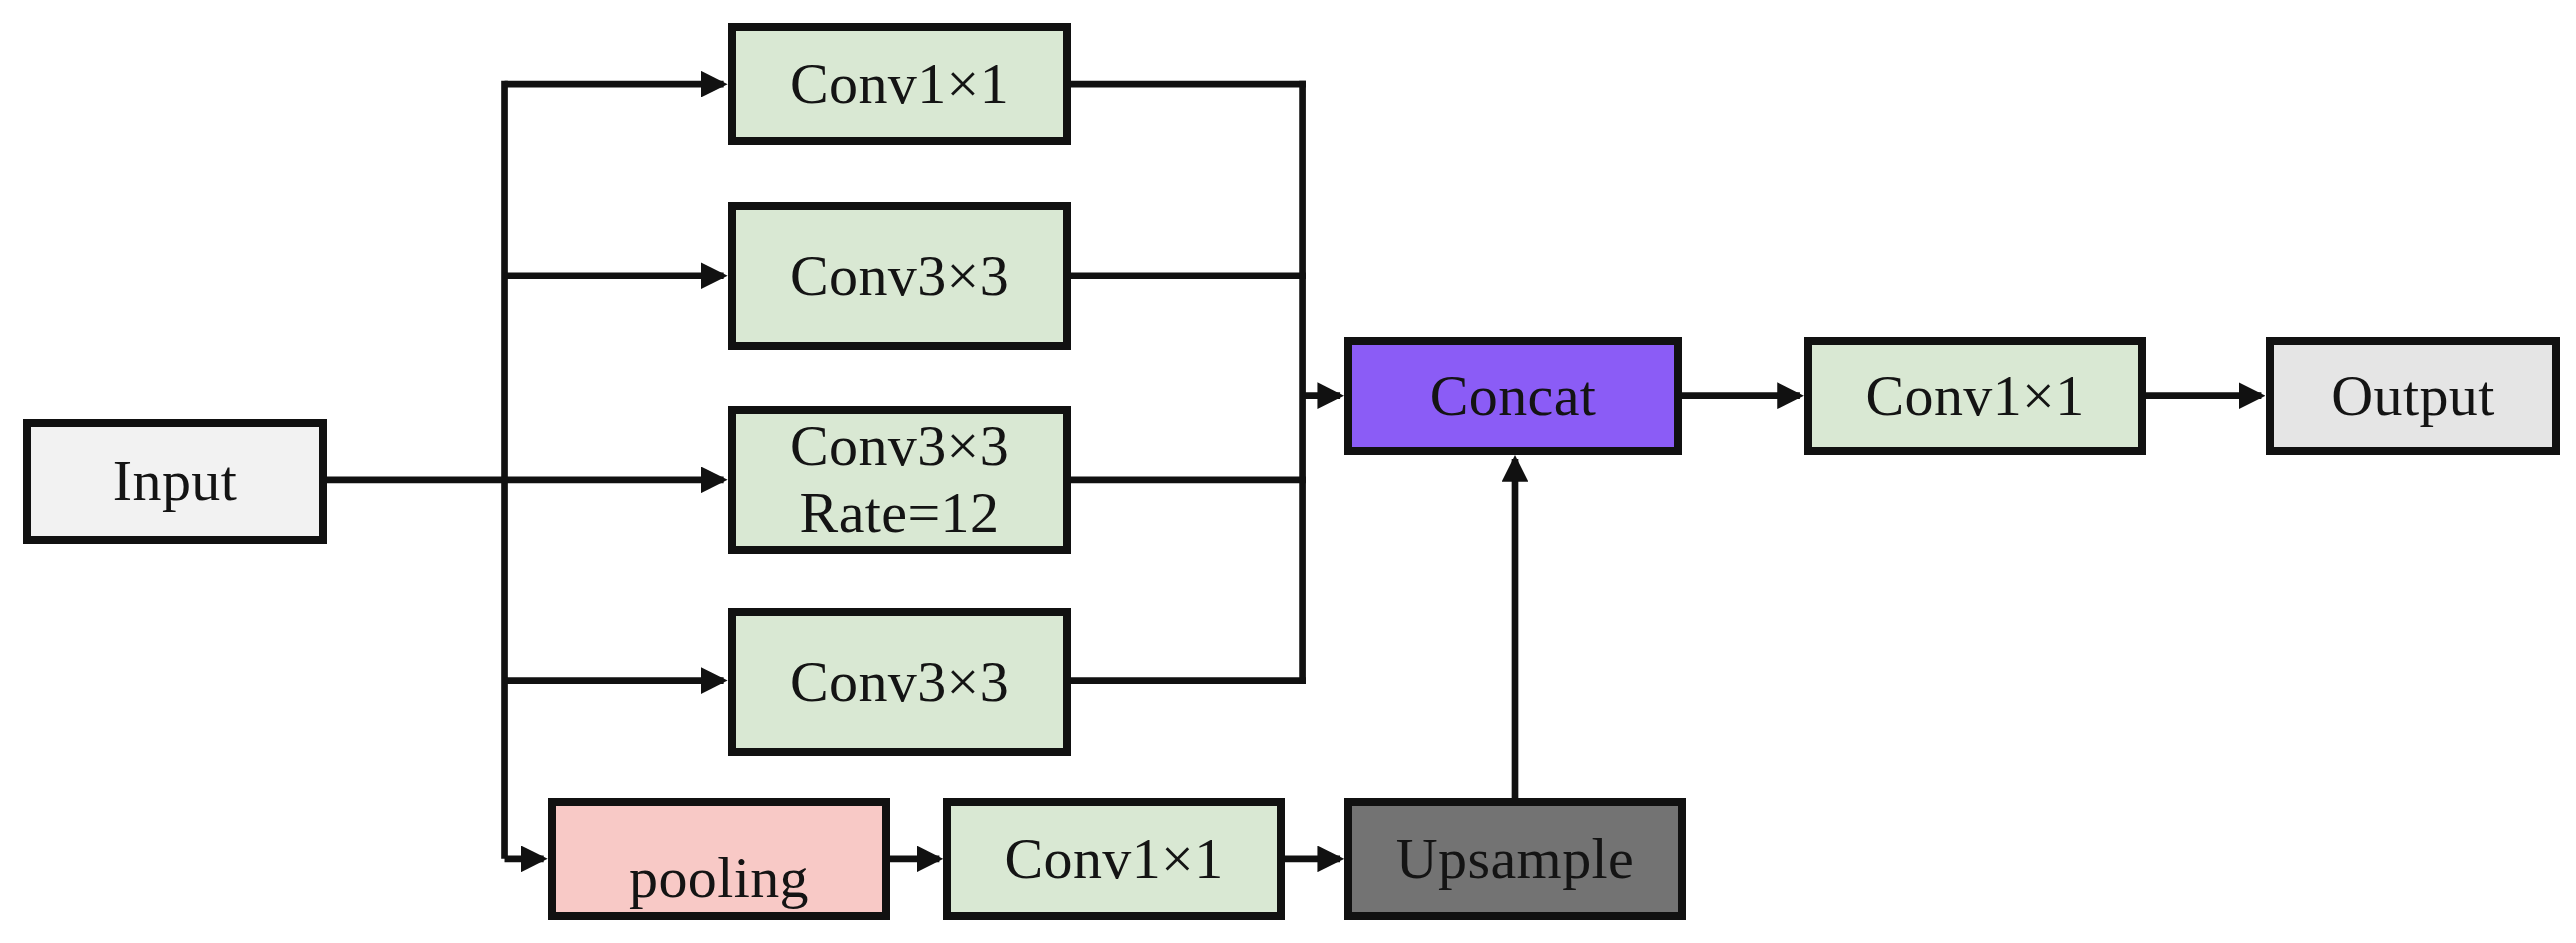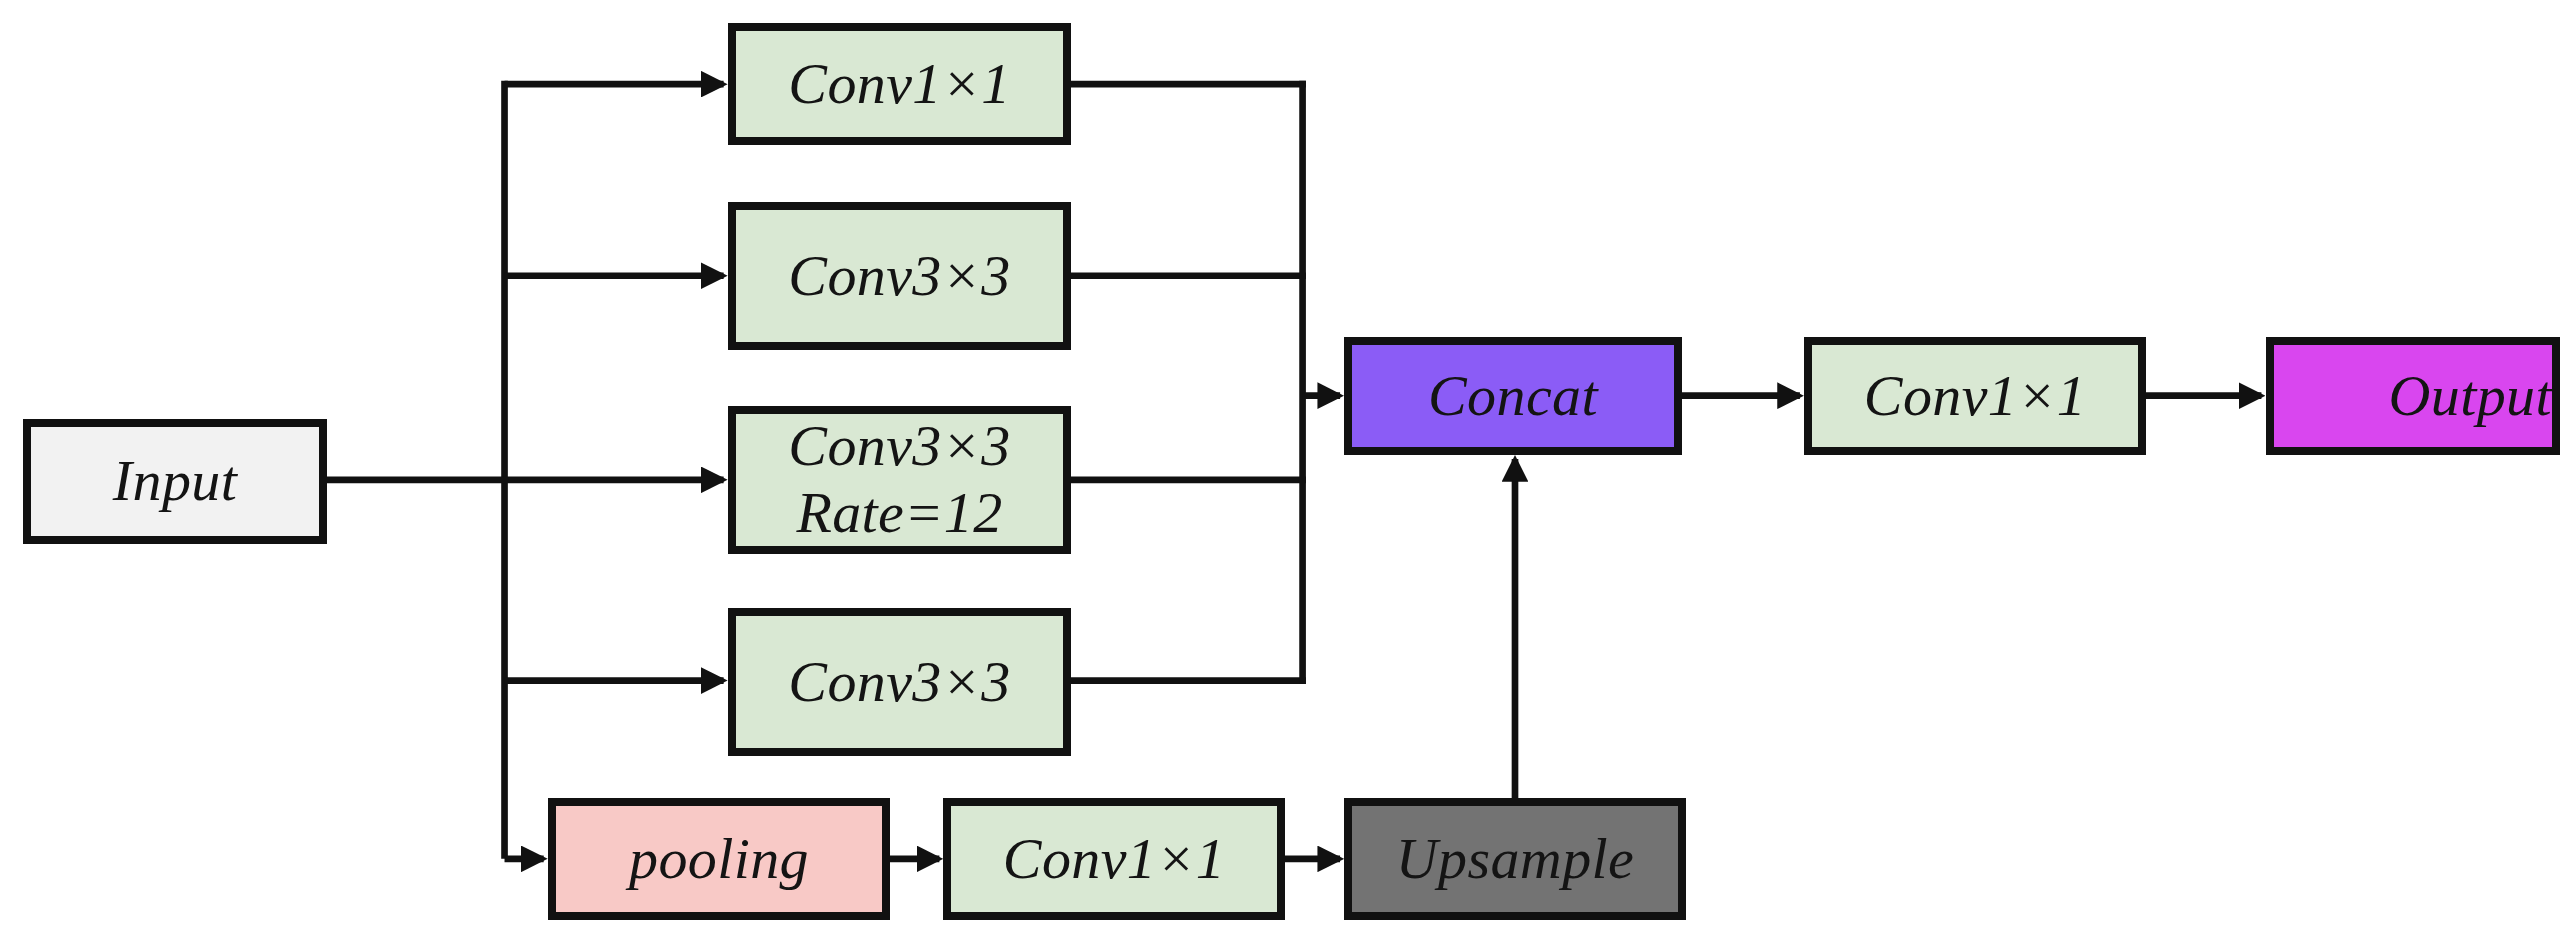--- a/index.html
+++ b/index.html
@@ -41,21 +41,20 @@
     justify-content: center;
     text-align: center;
     font-size: 58px;
     line-height: 1.15;
     color: #141414;
     letter-spacing: 0.4px;
   }
   .node span {
     display: block;
     white-space: nowrap;
-    font-style: italic;
   }
 </style>
 </head>
 <body>
 
 <div class="canvas">
 
   <svg class="wires" viewBox="0 0 3091 1132" xmlns="http://www.w3.org/2000/svg">
     <defs>
       <marker id="arrow" viewBox="0 0 10 10" refX="8.5" refY="5" markerWidth="4" markerHeight="4" orient="auto">
@@ -101,38 +100,38 @@
 
   <div class="node" style="left: 728px; top: 406px; width: 343px; height: 148px; background: rgb(217, 232, 211);">
     <span>Conv3×3</span>
     <span>Rate=12</span>
   </div>
 
   <div class="node" style="left: 728px; top: 608px; width: 343px; height: 148px; background: rgb(217, 232, 211);">
     <span>Conv3×3</span>
   </div>
 
-  <div class="node" style="left: 548px; top: 798px; width: 342px; height: 122px; background: rgb(248, 201, 198);">
+  <div class="node" style="left: 548px; top: 798px; width: 342px; height: 122px; background: rgb(248, 201, 198); justify-content: flex-end;">
     <span>pooling</span>
   </div>
 
   <div class="node" style="left: 943px; top: 798px; width: 342px; height: 122px; background: rgb(217, 232, 211);">
     <span>Conv1×1</span>
   </div>
 
   <div class="node" style="left: 1344px; top: 798px; width: 342px; height: 122px; background: #737373;">
     <span>Upsample</span>
   </div>
 
   <div class="node" style="left: 1344px; top: 337px; width: 338px; height: 118px; background: #8b5cf6;">
     <span>Concat</span>
   </div>
 
   <div class="node" style="left: 1804px; top: 337px; width: 342px; height: 118px; background: rgb(217, 232, 211);">
     <span>Conv1×1</span>
   </div>
 
-  <div class="node" style="left: 2266px; top: 337px; width: 294px; height: 118px; background: #d946ef; align-items: flex-end;">
+  <div class="node" style="left: 2266px; top: 337px; width: 294px; height: 118px; background: #e5e5e5;">
     <span>Output</span>
   </div>
 
 </div>
 
 
 </body></html>

